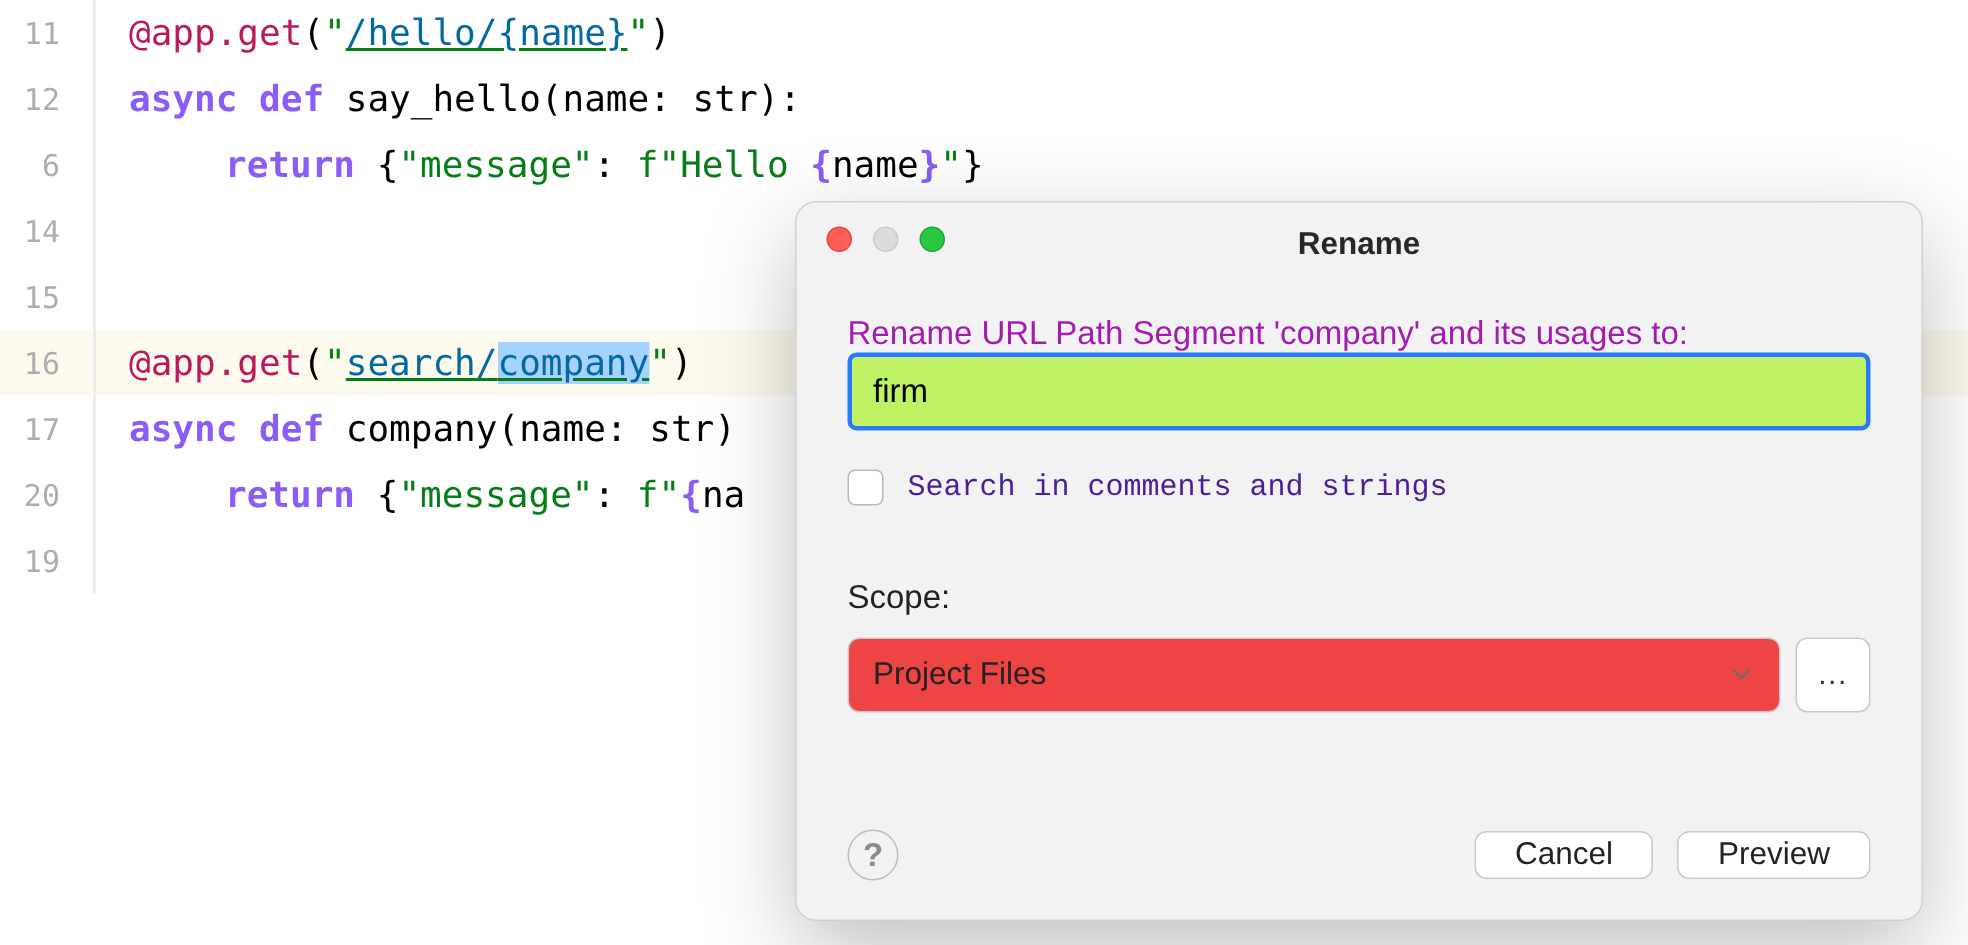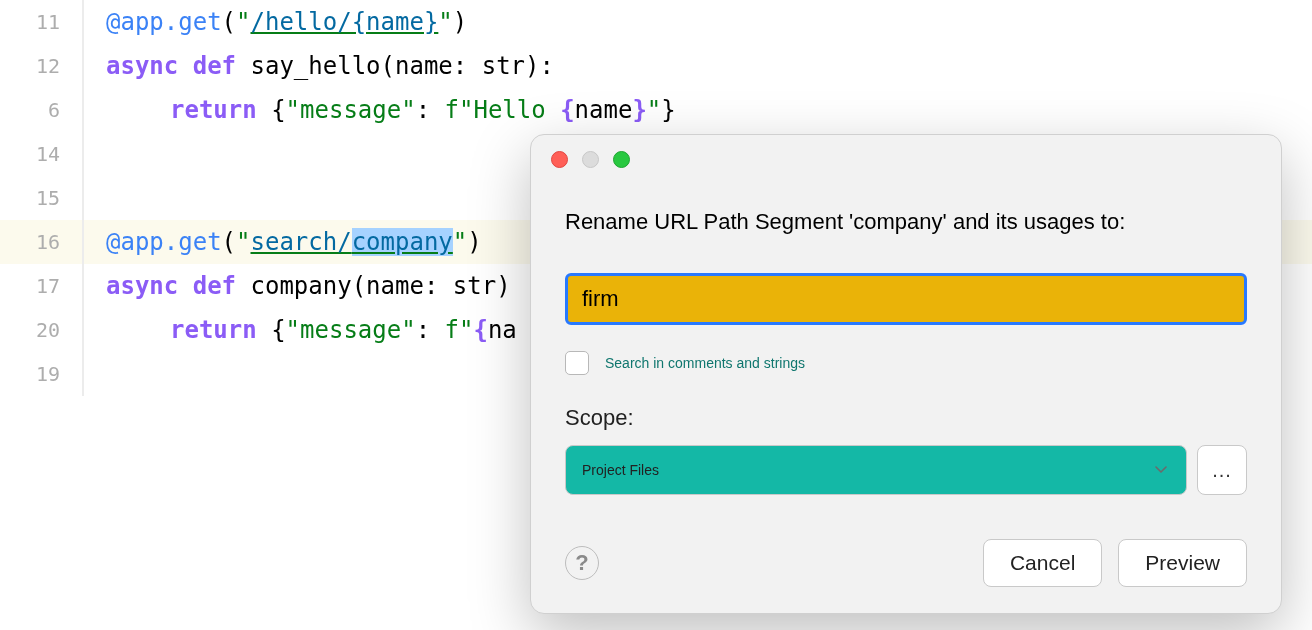--- a/index.html
+++ b/index.html
@@ -1,59 +1,59 @@
 <!DOCTYPE html>
 <html><head>
 <meta charset="utf-8">
 <style>
   * { box-sizing: border-box; margin: 0; padding: 0; }
   html, body { width: 1312px; height: 630px; background: #fff; font-family: -apple-system, BlinkMacSystemFont, "Segoe UI", Helvetica, Arial, sans-serif; overflow: hidden; }
 
   .editor { position: absolute; left: 0; top: 0; width: 1312px; height: 630px; }
   .line { display: flex; align-items: center; height: 44px; }
   .line.hl { background: #fcfaed; }
-  .gutter { width: 82px; text-align: right; padding-right: 22px; color: #adadad; font-family: "Menlo", "Consolas", monospace; font-size: 20px; user-select: none; }
+  .gutter { width: 62px; text-align: right; padding-right: 22px; color: #adadad; font-family: "Menlo", "Consolas", monospace; font-size: 20px; user-select: none; }
   .sep { width: 2px; height: 44px; background: #ececec; }
   .code { padding-left: 22px; font-family: "Menlo", "Consolas", monospace; font-size: 24px; white-space: pre; color: #000; }
   .tab1 { display:inline-block; width: 64px; }
 
-  .tok-dec { color: #3b82f6; }
+  .tok-dec { color: #be185d; }
   .tok-key { color: #8b5cf6; font-weight: bold; }
   .tok-def { color: #000; }
   .tok-str { color: #067d17; }
   .tok-pun { color: #000; }
   .tok-link { color: #0369a1; text-decoration: underline; text-decoration-color: #067d17; }
   .sel { background: #a6d2ff; }
 
   
   .dialog { position: absolute; left: 530px; top: 134px; width: 752px; height: 480px; background: #f2f2f2; border: 1px solid #d0d0d0; border-radius: 14px; box-shadow: 0 20px 60px rgba(0,0,0,0.25); display: flex; flex-direction: column; }
   .titlebar { height: 48px; display: flex; align-items: center; position: relative; }
   .traffic { position: absolute; left: 20px; top: 16px; display: flex; gap: 14px; }
   .dot { width: 17px; height: 17px; border-radius: 50%; }
   .dot.red { background: #ff5f57; border: 1px solid #e24640; }
   .dot.gray { background: #dcdcdc; border: 1px solid #c8c8c8; }
   .dot.green { background: #28c840; border: 1px solid #1fa531; }
   .title { flex: 1; text-align: center; font-size: 21px; font-weight: 700; color: #272727; padding-top: 8px; }
 
   .dlg-body { padding: 18px 34px 0 34px; display: flex; flex-direction: column; }
-  .prompt { font-size: 22px; color: #000000; margin-top: 8px; margin-bottom: 18px; }
-  .rename-input { width: 100%; height: 52px; border: 3px solid #2879ff; border-radius: 6px; background: #eab308; font-size: 22px; padding: 0 14px; outline: none; margin-top: 20px; }
+  .prompt { font-size: 22px; color: #a21caf; margin-top: 8px; }
+  .rename-input { width: 100%; height: 52px; border: 3px solid #2879ff; border-radius: 6px; background: #bef264; font-size: 22px; padding: 0 14px; outline: none; }
   .chk-row { display: flex; align-items: center; gap: 16px; margin-top: 26px; }
   .chk { width: 24px; height: 24px; border: 1.5px solid #b8b8b8; border-radius: 5px; background: #fff; }
-  .chk-label { font-size: 14px; color: #0f766e; }
-  .scope-label { font-size: 22px; color: #222; margin-top: 30px; margin-bottom: 14px; }
+  .chk-label { font-size: 20px; color: #4c1d95; font-family: Liberation Mono, monospace; }
+  .scope-label { font-size: 22px; color: #222; margin-top: 48px; margin-bottom: 14px; }
   .scope-row { display: flex; gap: 10px; }
-  .select { flex: 1; height: 50px; background: #14b8a6; border: 1px solid #c9c9c9; border-radius: 8px; display: flex; align-items: center; justify-content: space-between; padding: 0 16px; font-size: 14px; color: #222; }
+  .select { flex: 1; height: 50px; background: #ef4444; border: 1px solid #c9c9c9; border-radius: 8px; display: flex; align-items: center; justify-content: space-between; padding: 0 16px; font-size: 21px; color: #222; }
   .chev { width: 18px; height: 18px; display: flex; align-items: center; justify-content: center; color: #6b6b6b; font-size: 14px; }
   .morebtn { width: 50px; height: 50px; background: #fff; border: 1px solid #c9c9c9; border-radius: 8px; display: flex; align-items: center; justify-content: center; font-size: 20px; color: #333; letter-spacing: 1px; }
 
   .dlg-footer { margin-top: auto; padding: 0 34px 26px 34px; display: flex; align-items: center; }
   .help { width: 34px; height: 34px; border: 1.5px solid #bdbdbd; border-radius: 50%; display: flex; align-items: center; justify-content: center; color: #8a8a8a; font-size: 22px; font-weight: 600; }
   .spacer { flex: 1; }
-  .btn { height: 48px; padding: 12px 26px; border-radius: 8px; font-size: 21px; display: flex; align-items: center; justify-content: center; margin-left: 16px; cursor: pointer; }
+  .btn { height: 32px; padding: 12px 26px; border-radius: 8px; font-size: 21px; display: flex; align-items: center; justify-content: center; margin-left: 16px; cursor: pointer; }
   .btn.secondary { background: #fff; border: 1px solid #c9c9c9; color: #222; }
   .btn.primary { background: #2879ff; border: 1px solid #2879ff; color: #fff; min-width: 150px; }
 </style>
 </head>
 <body>
 
 <div class="editor">
   <div class="line">
     <div class="gutter">11</div>
     <div class="sep"></div>
@@ -101,20 +101,21 @@
   </div>
 </div>
 
 <div class="dialog">
   <div class="titlebar">
     <div class="traffic">
       <div class="dot red"></div>
       <div class="dot gray"></div>
       <div class="dot green"></div>
     </div>
+    <div class="title">Rename</div>
   </div>
   <div class="dlg-body">
     <div class="prompt">Rename URL Path Segment 'company' and its usages to:</div>
     <input class="rename-input" value="firm" style="">
     <div class="chk-row">
       <div class="chk"></div>
       <div class="chk-label">Search in comments and strings</div>
     </div>
     <div class="scope-label">Scope:</div>
     <div class="scope-row">

